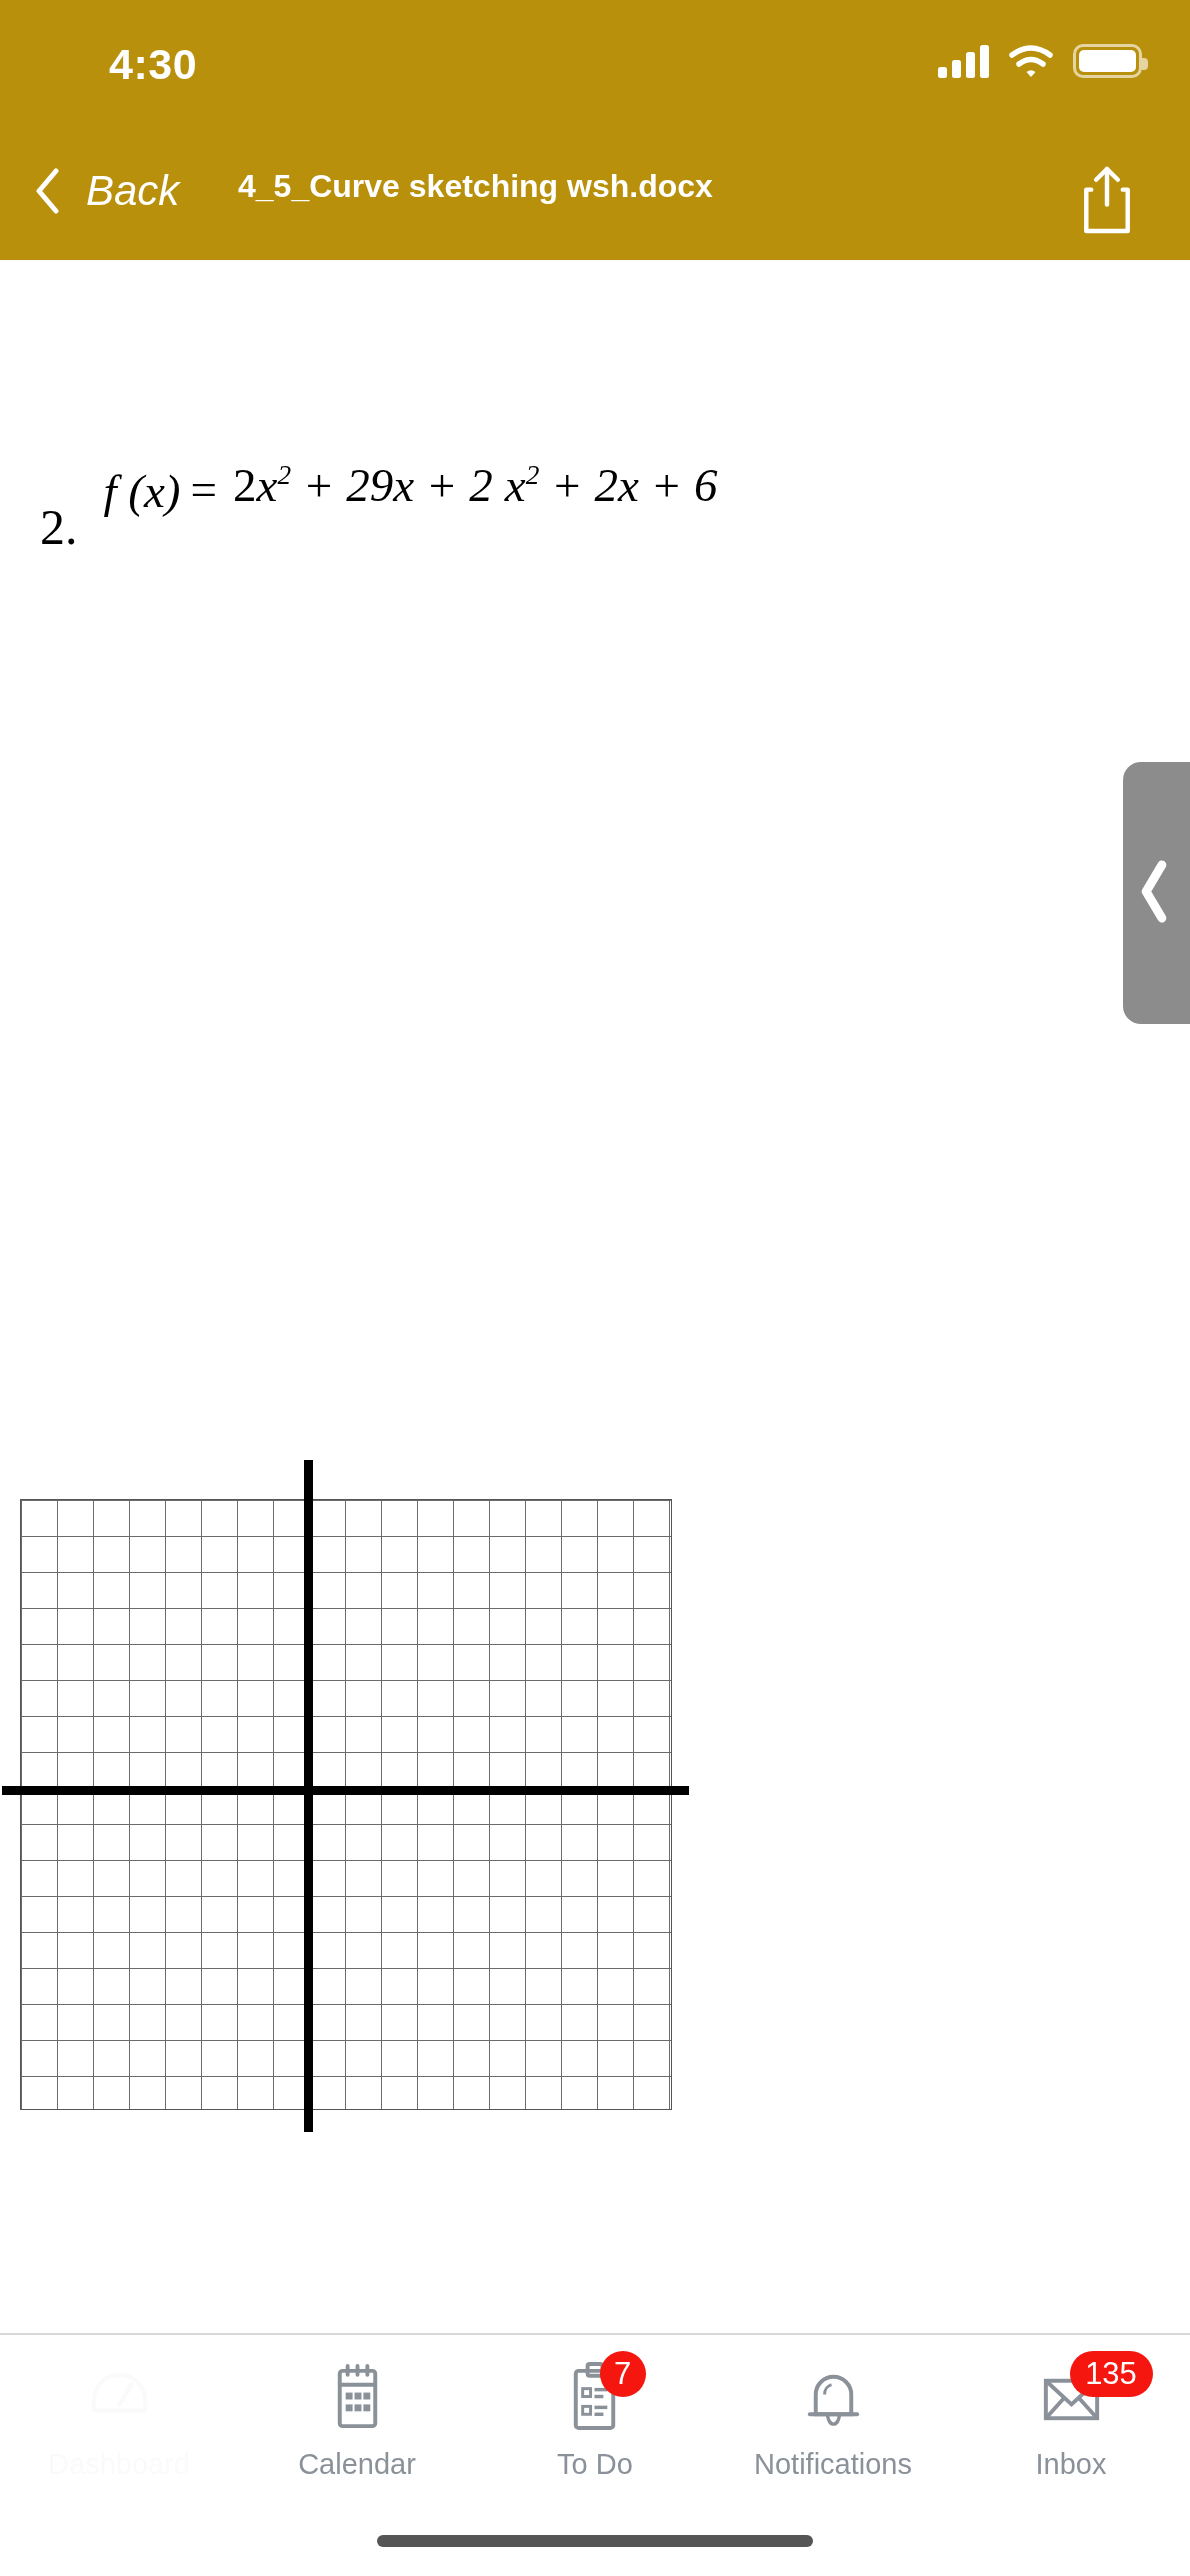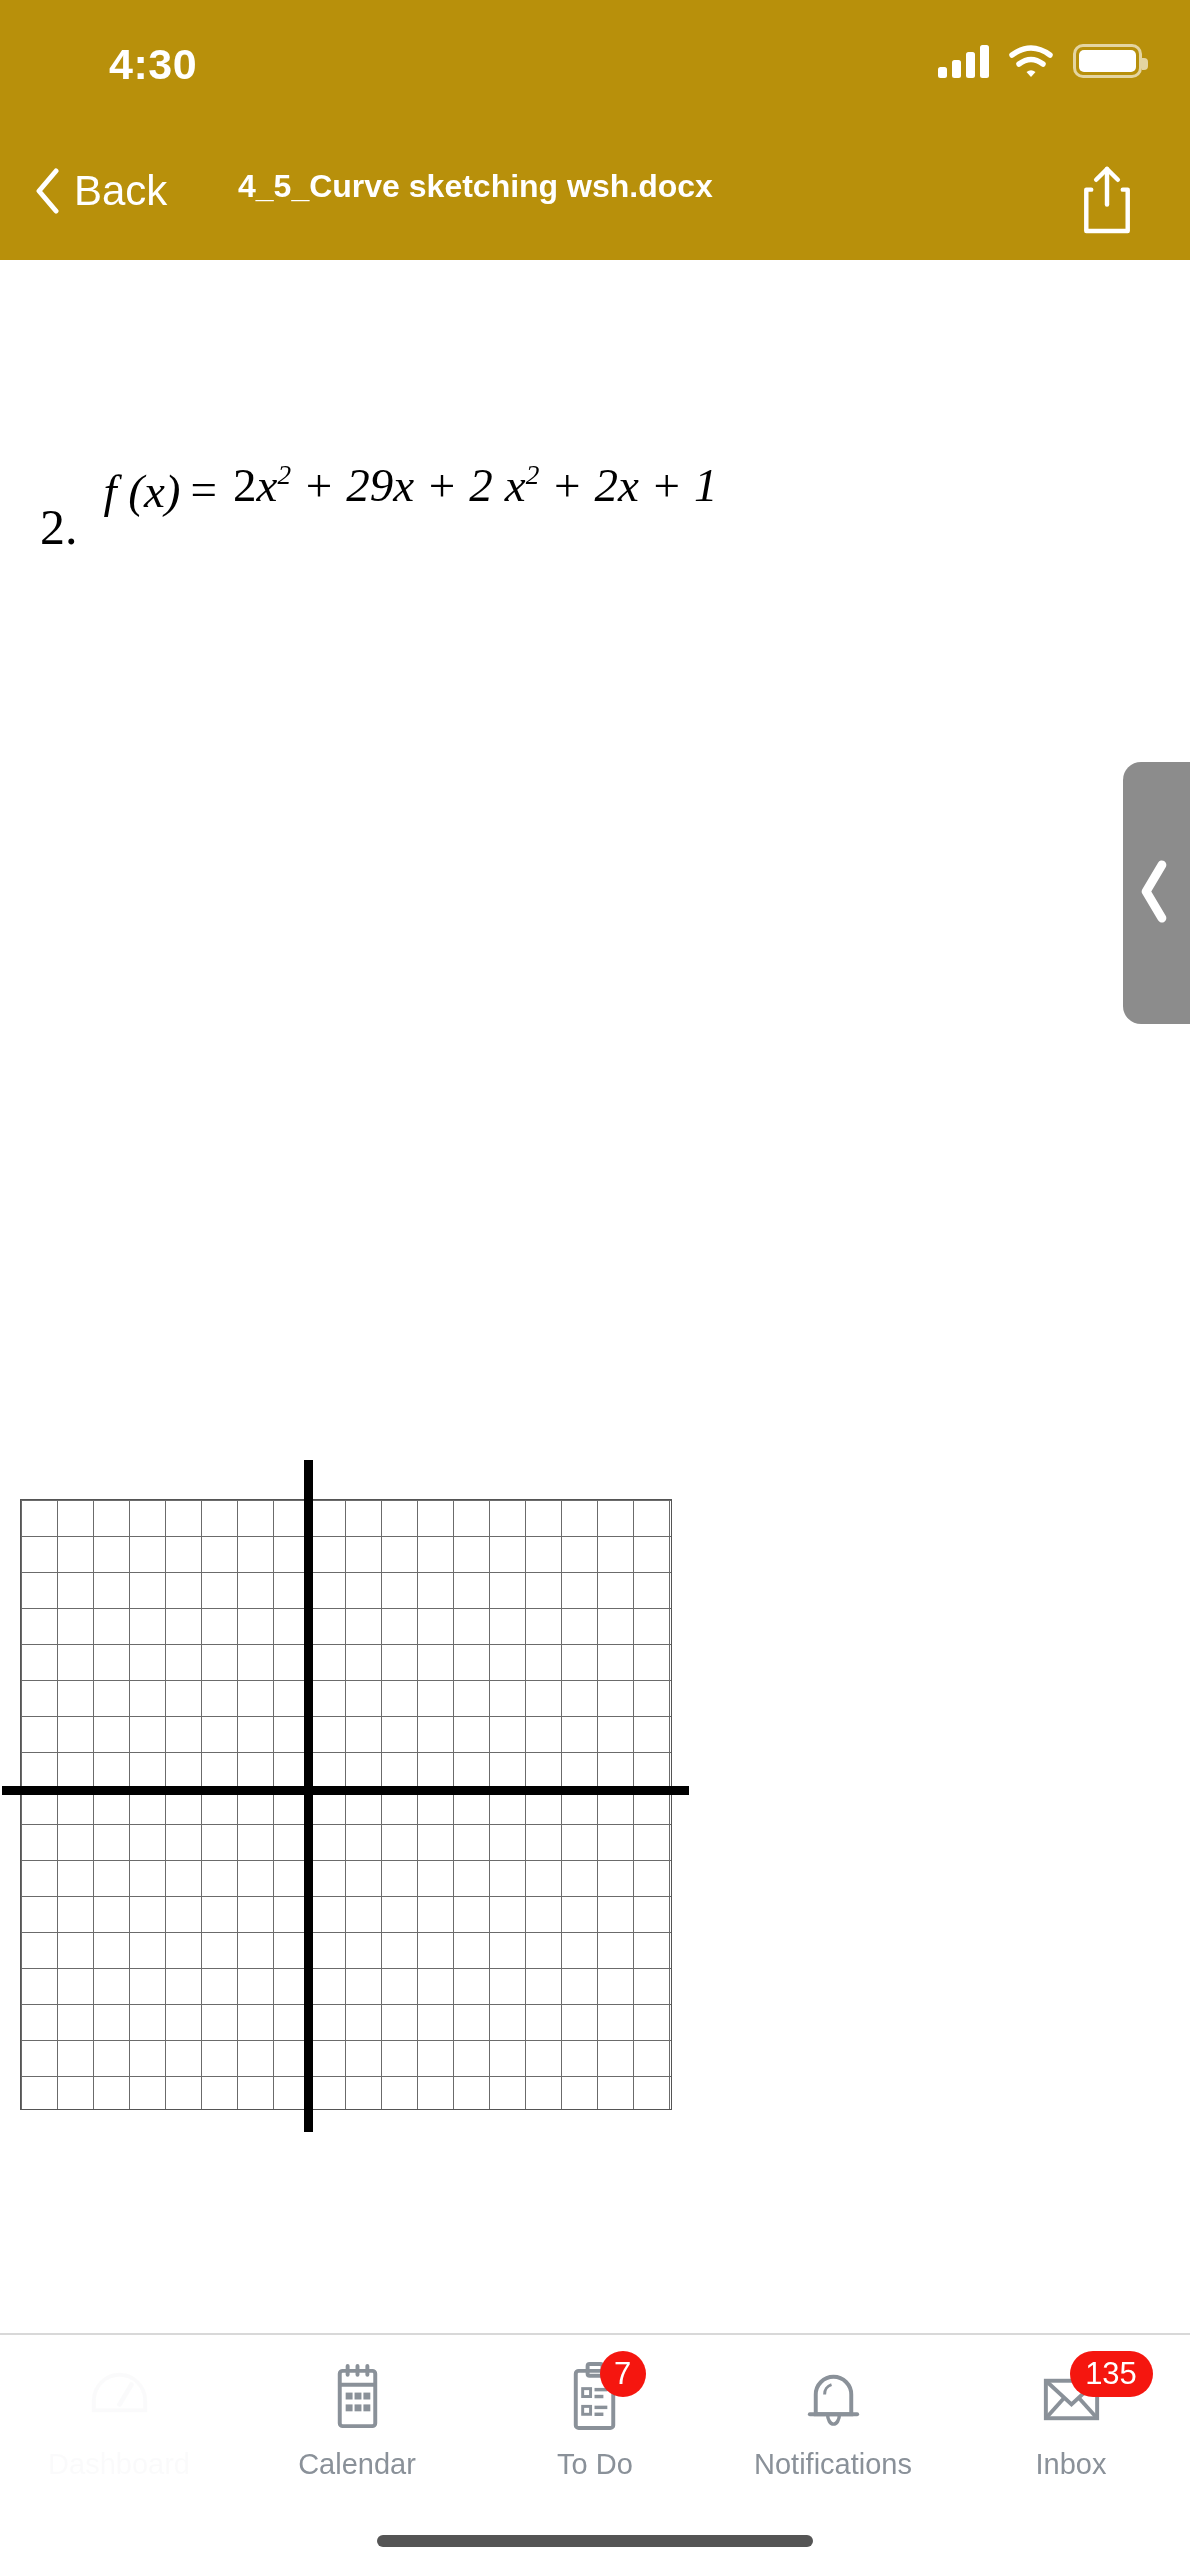--- a/index.html
+++ b/index.html
@@ -52,22 +52,22 @@
   .battery .lvl { height: 100%; background: #fff; border-radius: 5px; }
 
   
   .navbar {
     position: absolute; top: 141px; left: 0;
     width: 1190px; height: 119px;
     background: var(--gold, #b8900b);
   }
   .nav-back {
     position: absolute; left: 34px; top: 26px;
-    display: flex; align-items: center; gap: 14px;
-    color: #fff; cursor: pointer;
+    display: flex; align-items: center; gap: 26px;
+    color: #fff; cursor: pointer; font-style: italic;
   }
   .chev-left-svg { width: 26px; height: 46px; display: block; }
   .nav-back-label { font-size: 42px; color: #fff; font-weight: 400; }
   .nav-title {
     position: absolute; left: 238px; top: 27px;
     font-size: 32px; font-weight: 700; color: #ffffff;
     white-space: nowrap;
   }
   .nav-share {
     position: absolute; right: 54px; top: 24px;
@@ -240,21 +240,21 @@
       <div class="q-num">2.</div>
       <div class="eq">
         <span class="fn-lhs">f (x)</span>
         <span class="eqsign">=</span>
         <span class="frac">
           <span class="num">
             <span class="upr">2</span><span>x</span><sup class="upr">2</sup><span class="upr" style="font-style:italic"> + 29x + 2</span>
           </span>
           <span class="bar"></span>
           <span class="den">
-            <span>x</span><sup class="upr">2</sup><span> + 2x + 1</span>
+            <span>x</span><sup class="upr">2</sup><span> + 2x + 6</span>
           </span>
         </span>
       </div>
     </div>
 
     <div class="graph">
       <div class="gridbox"></div>
       <div class="axis-x"></div>
       <div class="axis-y"></div>
     </div>

